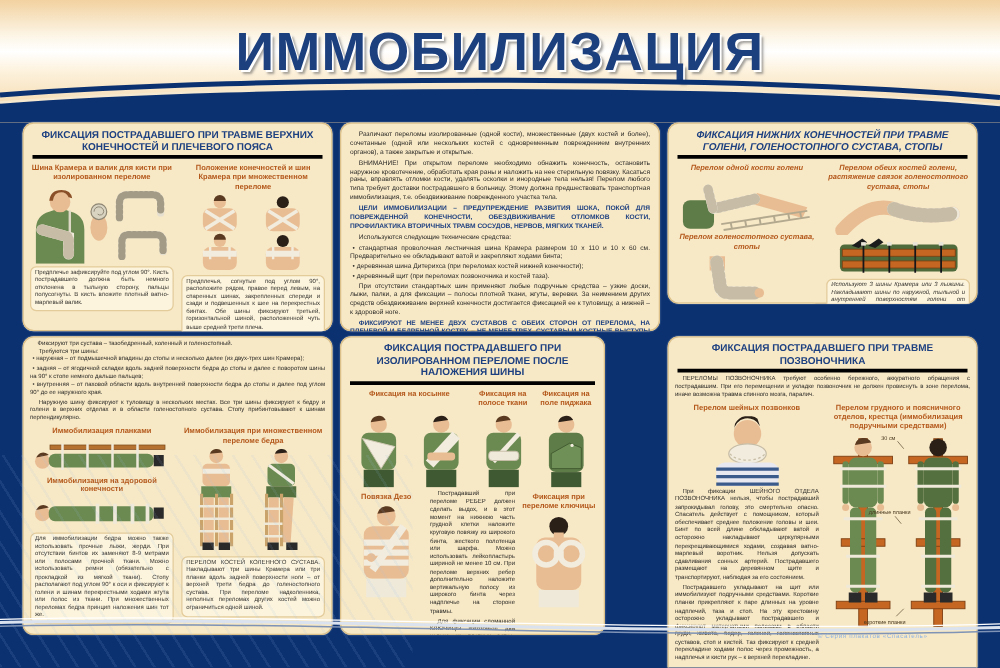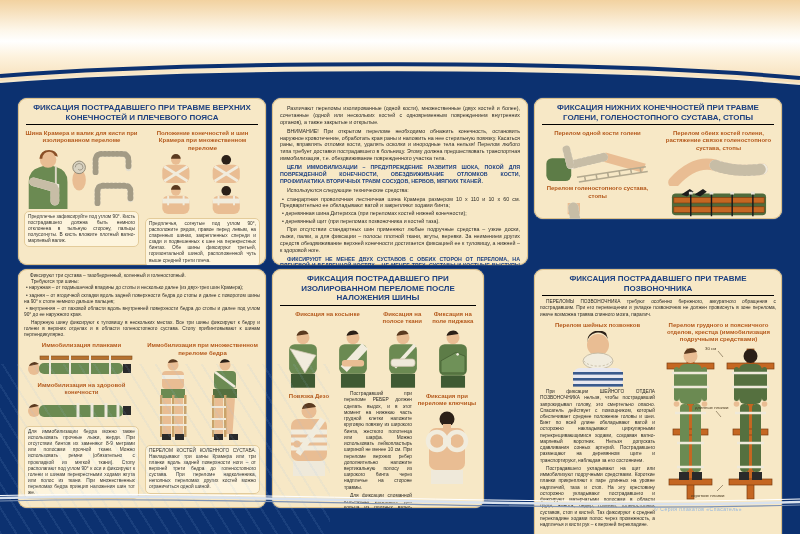--- a/index.html
+++ b/index.html
@@ -27,27 +27,27 @@
     background:repeating-linear-gradient(58deg,rgba(150,190,235,.10) 0 2px,transparent 2px 13px);
   }
   
   .panel{
     position:absolute;background:#f7e8c6;border-radius:9px;box-sizing:border-box;
     padding:4px 6px;overflow:hidden;
     box-shadow:inset 0 0 0 1px #dcc08a, 0 0 0 1px rgba(255,255,255,.10);
   }
   .p-tl{left:18px;top:98px;width:248px;height:167px;}
   .p-tm{left:272px;top:98px;width:256px;height:167px;}
-  .p-tr{left:534px;top:98px;width:248px;height:121px;}
+  .p-tr{left:534px;top:98px;width:248px;height:145px;font-style:italic;}
   .p-bl{left:18px;top:269px;width:248px;height:239px;}
   .p-bm{left:272px;top:269px;width:212px;height:239px;}
   .p-br{left:534px;top:269px;width:248px;height:288px;}
   .panel h2{
     margin:1px 2px 3px;text-align:center;color:#1d4080;font-size:8px;line-height:1.2;
-    font-weight:bold;border-bottom:1px solid #000000;padding-bottom:2px;
+    font-weight:bold;border-bottom:3px solid #000000;padding-bottom:2px;
   }
   .p-tm{padding:7px 8px;}
   .cap{color:#b4591c;font-weight:bold;font-size:6px;line-height:1.2;text-align:center;margin:2px 1px;}
   .note{
     background:#fdf4dd;border:1px solid #e3cb9a;border-radius:5px;
     padding:2px 3px;font-size:4.9px;line-height:1.28;color:#33322e;text-align:justify;margin-top:2px;
   }
   .txt{font-size:5.3px;line-height:1.3;color:#2c2b27;text-align:justify;margin:0 0 2px;text-indent:7px;}
   .txt.bnavy{color:#1d4080;font-weight:bold;}
   .txt.bullet{text-indent:2px;margin:0 0 1px;}
@@ -59,20 +59,21 @@
   .caps3{display:flex;}
   .caps3 .c1{width:50%;} .caps3 .c2{width:25%;} .caps3 .c3{width:25%;}
   .bm-grid{display:flex;gap:4px;}
   .bm-side{width:62px;flex:none;}
   .bm-mid{flex:1;min-width:0;}
 </style>
 </head>
 <body>
 
 <div class="header">
+  <div class="title">ИММОБИЛИЗАЦИЯ</div>
   <svg class="hdr-swoosh" viewBox="0 0 800 40" preserveAspectRatio="none">
     <path d="M0,40 L0,24 C200,8 600,8 800,26 L800,40 Z" fill="#0c3170"></path>
     <path d="M0,18 C200,2 600,2 800,20" stroke="#0c3170" stroke-width="4" fill="none"></path>
     <path d="M0,24 C200,8 600,8 800,26" stroke="#f6e9cf" stroke-width="2" fill="none"></path>
   </svg>
 </div>
 
 <section class="panel p-tl">
   <h2>ФИКСАЦИЯ ПОСТРАДАВШЕГО ПРИ ТРАВМЕ ВЕРХНИХ КОНЕЧНОСТЕЙ И ПЛЕЧЕВОГО ПОЯСА</h2>
   <div class="cols">

